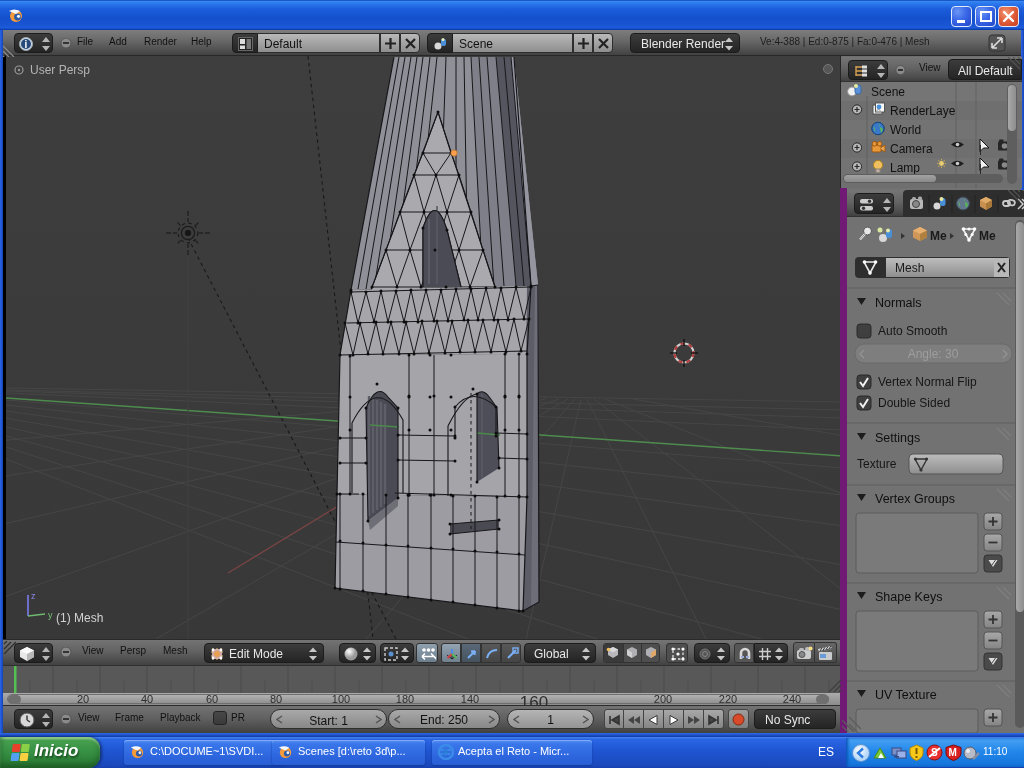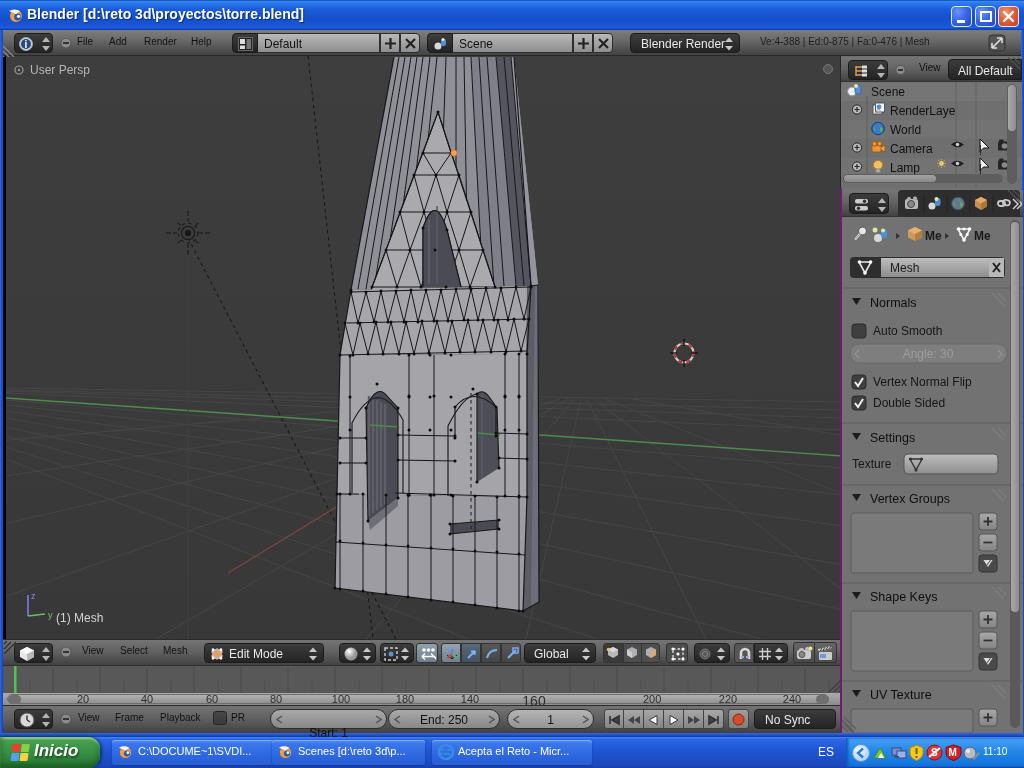--- a/index.html
+++ b/index.html
@@ -21,39 +21,38 @@
 #bedge{left:0;top:733px;width:1024px;height:4px;background:linear-gradient(180deg,#2e6ae8,#0f3aa8)}
 #menubar{left:3px;top:30px;width:1018px;height:26px;background:linear-gradient(180deg,#7d7d7d 0%,#6a6a6a 40%,#4c4c4c 85%,#424242 100%);border-bottom:1px solid #282828}
 
 #vp{left:6px;top:56px;width:837px;height:583px;background:#bef264}
 #vphdr{left:3px;top:639px;width:837px;height:26px;background:linear-gradient(180deg,#747474 0%,#626262 45%,#4b4b4b 85%,#414141 100%);border-top:1px solid #2a2a2a}
 #tltrack{left:3px;top:665px;width:837px;height:28px;background:#585858;border-top:1px solid #303030}
 #tlruler{left:3px;top:693px;width:837px;height:13px;background:linear-gradient(180deg,#ababab,#8c8c8c);border-bottom:1px solid #2c2c2c}
 #tlhdr{left:3px;top:706px;width:837px;height:27px;background:linear-gradient(180deg,#737373 0%,#616161 45%,#4a4a4a 85%,#404040 100%)}
 
 #outliner{left:840px;top:56px;width:181px;height:132px;background:#6e6e6e;border-left:1px solid #262626;border-bottom:2px solid #2a2a2a}
-#props{left:840px;top:188px;width:181px;height:545px;background:#727272;border-left:2px solid #701a75}
+#props{left:840px;top:188px;width:181px;height:545px;background:#727272;border-left:7px solid #701a75}
 #outhdr{left:0px;top:1px;width:181px;height:25px;background:linear-gradient(180deg,#757575 0%,#646464 45%,#4c4c4c 85%,#404040 100%);border-bottom:1px solid #333}
 #prophdr{left:0px;top:2px;width:181px;height:27px;background:linear-gradient(180deg,#757575 0%,#646464 45%,#4c4c4c 85%,#404040 100%);border-bottom:1px solid #333}
 
 #taskbar{left:0;top:737px;width:1024px;height:31px;background:linear-gradient(180deg,#4584f2 0%,#2a66e4 8%,#1f55d2 45%,#1b48bc 92%,#1640ad 100%)}
 .taskbtn{top:3px;height:25px;border-radius:3px;background:linear-gradient(180deg,#5a92f5 0%,#3a77ea 15%,#2c64dd 70%,#2a5fd4 100%);box-shadow:inset 0 1px 0 #7eaaf8,  0 1px 2px #123a9a;color:#fff;font-size:11px}
 #tray{left:846px;top:1px;width:178px;height:29px;background:linear-gradient(180deg,#4aa3f5 0%,#2387ea 45%,#1272d8 100%);box-shadow:inset 2px 0 3px #0c55b8}
 .chk{width:14px;height:14px;border-radius:3px;background:linear-gradient(180deg,#484848,#3a3a3a);border:1px solid #252525}
 </style></head>
 <body>
 <div id="scr">
 <div class="abs" id="title">
  <svg class="abs" style="left:8px;top:7px" width="17" height="17" viewBox="0 0 17 17">
         <circle cx="8" cy="9" r="6" fill="#f79a3a"></circle>
         <circle cx="9.5" cy="10" r="3.4" fill="#2a5aa8"></circle>
         <circle cx="10.5" cy="9.3" r="1.6" fill="#eef3fa"></circle>
         <path d="M1,4 Q6,1 12,4 L8,7 Z" fill="#f5f8fb"></path>
       </svg>
- <div class="abs txt">Blender [d:\reto 3d\proyectos\torre.blend]</div>
  <div class="abs tbtn" id="bmin" style="left:951px">
         <svg width="21" height="21">
           <rect x="5" y="13" width="8" height="3" fill="#fff"></rect>
         </svg>
       </div>
  <div class="abs tbtn" id="bmax" style="left:975px">
         <svg width="21" height="21">
           <rect x="5" y="5" width="10" height="9" fill="none" stroke="#fff" stroke-width="2"></rect>
         </svg>
       </div>
@@ -531,21 +530,21 @@
   <svg class="abs" style="left:26px;top:2px" width="10" height="16">
           <path d="M5,1 L9,6 L1,6 Z" fill="#b5b5b5"></path>
           <path d="M5,15 L9,10 L1,10 Z" fill="#b5b5b5"></path>
         </svg>
  </div>
  <svg class="abs" style="left:57px;top:7px" width="12" height="12">
         <circle cx="6" cy="5" r="5" fill="#8a8a8a" stroke="#555"></circle>
         <rect x="3" y="4" width="6" height="2" fill="#333"></rect>
       </svg>
  <div class="abs mtext" style="left:79px;top:5px">View</div>
- <div class="abs mtext" style="left:117px;top:5px">Select</div>
+ <div class="abs mtext" style="left:117px;top:5px">Persp</div>
  <div class="abs mtext" style="left:160px;top:5px">Mesh</div>
  <div class="abs ddark" style="left:201px;top:3px;width:120px;height:20px">
   <svg class="abs" style="left:5px;top:3px" width="14" height="14" viewBox="0 0 14 14">
           <rect x="2" y="2" width="10" height="10" fill="#caa" stroke="#e8c08a" stroke-dasharray="2,2"></rect>
           <circle cx="7" cy="7" r="3" fill="#e8a050"></circle>
           <circle cx="3" cy="3" r="1.4" fill="#fff"></circle>
           <circle cx="11" cy="3" r="1.4" fill="#fff"></circle>
           <circle cx="3" cy="11" r="1.4" fill="#fff"></circle>
           <circle cx="11" cy="11" r="1.4" fill="#fff"></circle>
         </svg>
@@ -737,23 +736,23 @@
       <div class="abs" style="left:4px;top:1px;width:822px;height:10px;border-radius:5px;background:linear-gradient(180deg,#b2b2b2,#919191);border:1px solid #6e6e6e"></div>
       <div class="abs" style="left:5px;top:2px;width:13px;height:9px;border-radius:5px;background:#6f6f6f"></div>
       <div class="abs" style="left:813px;top:2px;width:13px;height:9px;border-radius:5px;background:#6f6f6f"></div>
       <div class="abs" style="left:60px;top:0px;width:40px;text-align:center;font-size:11px;color:#2e2e2e">20</div>
       <div class="abs" style="left:124px;top:0px;width:40px;text-align:center;font-size:11px;color:#2e2e2e">40</div>
       <div class="abs" style="left:189px;top:0px;width:40px;text-align:center;font-size:11px;color:#2e2e2e">60</div>
       <div class="abs" style="left:253px;top:0px;width:40px;text-align:center;font-size:11px;color:#2e2e2e">80</div>
       <div class="abs" style="left:318px;top:0px;width:40px;text-align:center;font-size:11px;color:#2e2e2e">100</div>
       <div class="abs" style="left:382px;top:0px;width:40px;text-align:center;font-size:11px;color:#2e2e2e">180</div>
       <div class="abs" style="left:447px;top:0px;width:40px;text-align:center;font-size:11px;color:#2e2e2e">140</div>
-      <div class="abs" style="left:511px;top:0px;width:40px;text-align:center;font-size:14px;color:#2e2e2e">160</div>
+      <div class="abs" style="left:511px;top:0px;width:40px;text-align:center;font-size:17px;color:#2e2e2e">160</div>
       <div class="abs" style="left:576px;top:10px;width:40px;text-align:center;font-size:11px;color:#2e2e2e">180</div>
-      <div class="abs" style="left:640px;top:0px;width:40px;text-align:left;font-size:11px;color:#2e2e2e">200</div>
+      <div class="abs" style="left:640px;top:0px;width:40px;text-align:center;font-size:11px;color:#2e2e2e">200</div>
       <div class="abs" style="left:705px;top:0px;width:40px;text-align:center;font-size:11px;color:#2e2e2e">220</div>
       <div class="abs" style="left:769px;top:0px;width:40px;text-align:center;font-size:11px;color:#2e2e2e">240</div>
     </div>
 <div class="abs" id="tlhdr">
  <div class="abs ddark" style="left:11px;top:3px;width:39px;height:20px">
   <svg class="abs" style="left:4px;top:2px" width="16" height="16">
           <circle cx="8" cy="8" r="7" fill="#d8d8d8" stroke="#555"></circle>
           <path d="M8,8 L8,3.5 M8,8 L11,10" stroke="#333" stroke-width="1.4" fill="none"></path>
         </svg>
   <svg class="abs" style="left:26px;top:2px" width="10" height="16">
@@ -763,21 +762,21 @@
  </div>
  <svg class="abs" style="left:57px;top:8px" width="12" height="12">
         <circle cx="6" cy="5" r="5" fill="#8a8a8a" stroke="#555"></circle>
         <rect x="3" y="4" width="6" height="2" fill="#333"></rect>
       </svg>
  <div class="abs mtext" style="left:75px;top:6px">View</div>
  <div class="abs mtext" style="left:112px;top:6px">Frame</div>
  <div class="abs mtext" style="left:157px;top:6px">Playback</div>
  <div class="abs chk" style="left:210px;top:5px"></div>
  <div class="abs mtext" style="left:228px;top:6px">PR</div>
- <div class="abs fld" style="left:267px;top:3px;width:117px;height:20px;border-radius:10px;background:linear-gradient(180deg,#a9a9a9,#888);text-align:center;padding-top:16px">Start: 1</div>
+ <div class="abs fld" style="left:267px;top:3px;width:117px;height:20px;border-radius:10px;background:linear-gradient(180deg,#a9a9a9,#888);text-align:center;padding-top:4px">Start: 1</div>
  <svg class="abs" style="left:273px;top:9px" width="7" height="9">
         <path d="M6,1 L1,4.5 L6,8" fill="none" stroke="#555" stroke-width="1.5"></path>
       </svg>
  <svg class="abs" style="left:372px;top:9px" width="7" height="9">
         <path d="M1,1 L6,4.5 L1,8" fill="none" stroke="#555" stroke-width="1.5"></path>
       </svg>
  <div class="abs fld" style="left:385px;top:3px;width:112px;height:20px;border-radius:10px;background:linear-gradient(180deg,#a9a9a9,#888);text-align:center;padding-top:3px">End: 250</div>
  <svg class="abs" style="left:391px;top:9px" width="7" height="9">
         <path d="M6,1 L1,4.5 L6,8" fill="none" stroke="#555" stroke-width="1.5"></path>
       </svg>
@@ -1130,21 +1129,21 @@
   <svg class="abs" style="left:9px;top:6px" width="22" height="20" viewBox="0 0 22 20">
    <g transform="skewX(-8)">
             <rect x="4" y="1" width="8" height="8" rx="1" fill="#e8402a"></rect>
             <rect x="13" y="1" width="8" height="8" rx="1" fill="#8ad046"></rect>
             <rect x="4" y="10" width="8" height="8" rx="1" fill="#54a0f0"></rect>
             <rect x="13" y="10" width="8" height="8" rx="1" fill="#f8d040"></rect>
           </g>
   </svg>
   <div class="abs" style="left:34px;top:4px;font-size:17px;font-weight:bold;font-style:italic;color:#fff;text-shadow:1px 2px 2px #1a4a20">Inicio</div>
  </div>
- <div class="abs taskbtn" style="left:112px;width:162px">
+ <div class="abs taskbtn" style="left:124px;width:162px">
   <svg class="abs" style="left:6px;top:4px" width="16" height="16" viewBox="0 0 17 17">
           <circle cx="8" cy="9" r="6" fill="#f79a3a"></circle>
           <circle cx="9.5" cy="10" r="3.2" fill="#2a5aa8"></circle>
           <circle cx="10.5" cy="9.3" r="1.5" fill="#eef3fa"></circle>
           <path d="M1,4 Q6,1 12,4 L8,7 Z" fill="#f5f8fb"></path>
         </svg>
   <div class="abs" style="left:26px;top:5px;white-space:nowrap;overflow:hidden;width:120px">C:\DOCUME~1\SVDI...</div>
  </div>
  <div class="abs taskbtn" style="left:272px;width:153px">
   <svg class="abs" style="left:6px;top:4px" width="16" height="16" viewBox="0 0 17 17">

